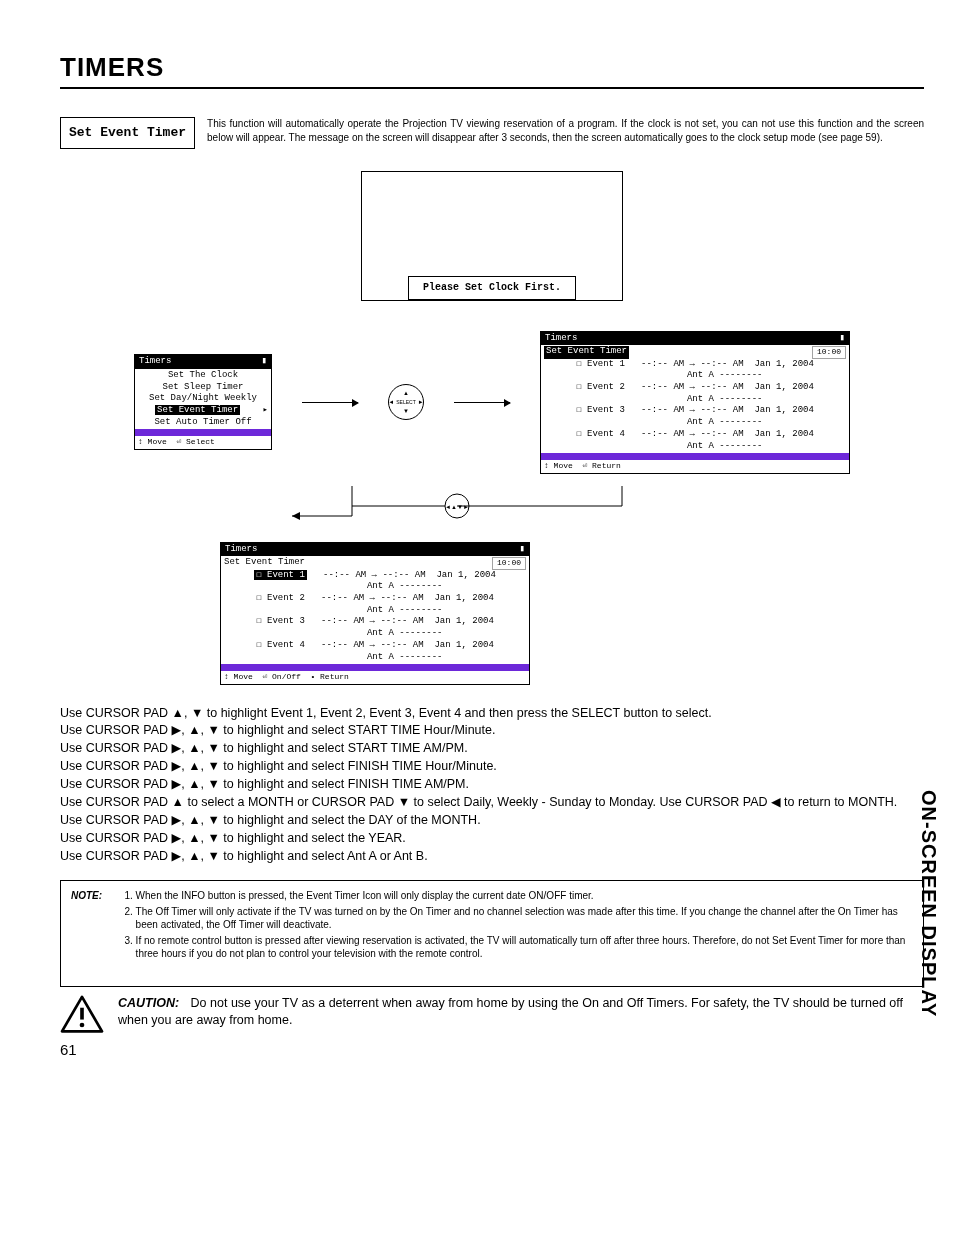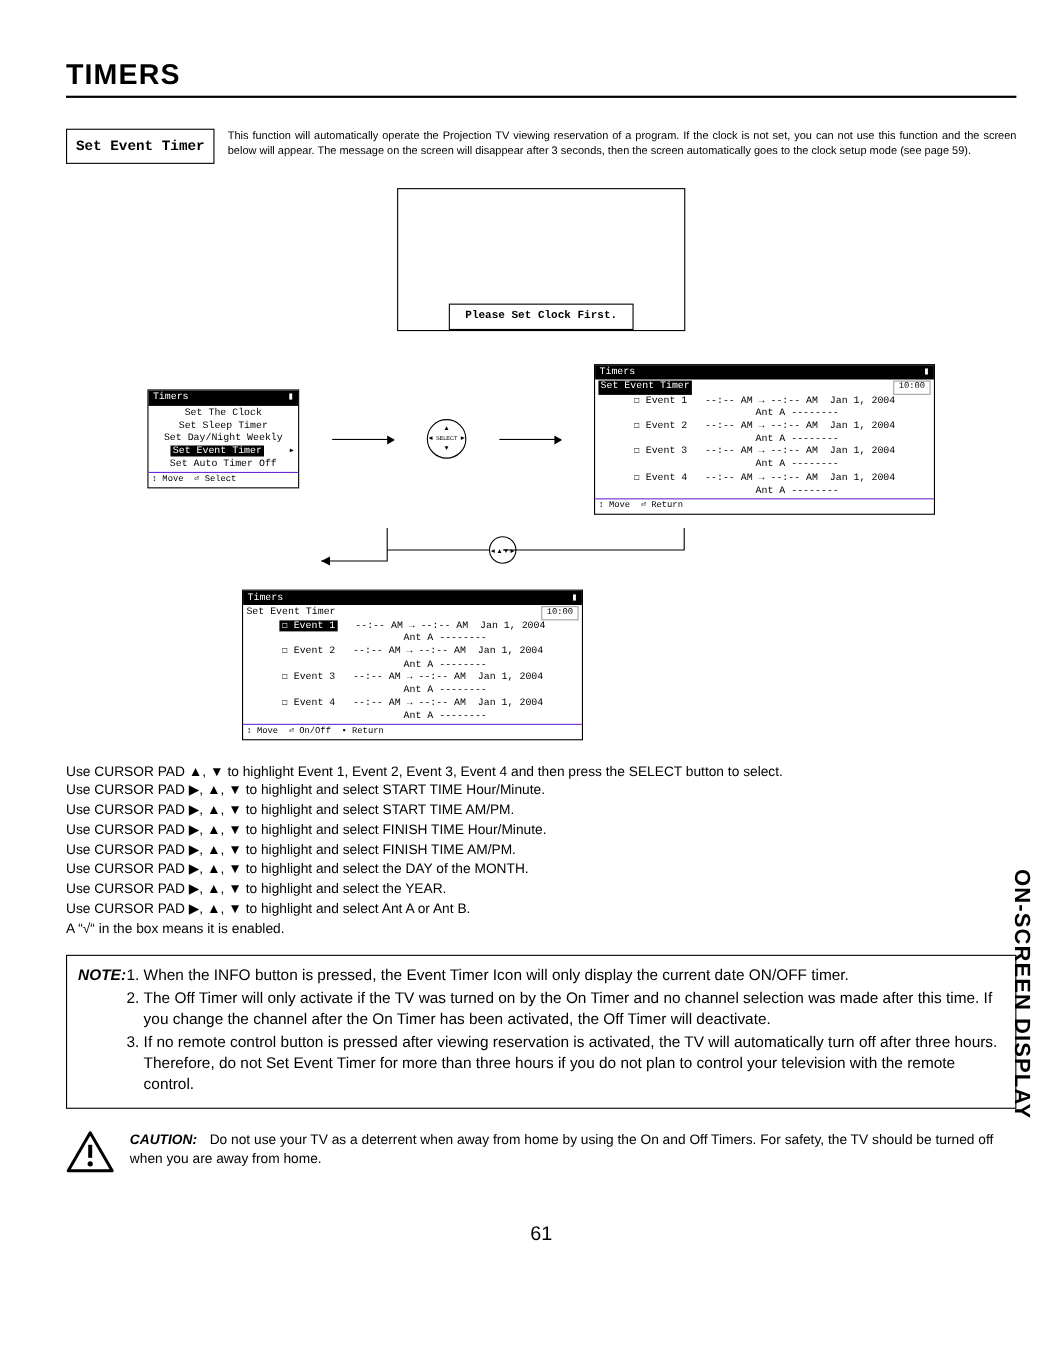--- a/index.html
+++ b/index.html
@@ -80,21 +80,21 @@
     background:#000;
     color:#fff;
     padding:1px 4px;
     display:flex;
     justify-content:space-between;
   }
   .osd-body{ padding:1px 3px; }
   .osd-line{ white-space:pre;text-align:center; }
   .hl { background:#000; color:#fff; padding:0 2px; }
   .osd-footer{
-    border-top:1px solid #6d28d9;
+    border-top:7px solid #6d28d9;
     padding:1px 3px;
     font-size:8px;
     white-space:pre;
   }
   .select-btn{
     width:34px; height:34px;
     border:1px solid #000;
     border-radius:50%;
     font-size:6px;
     display:flex; flex-direction:column;
@@ -118,46 +118,44 @@
     display:flex; gap:30px; align-items:center; justify-content:flex-start;
     margin-left:160px;
   }
   .instructions{
     font-size:12.5px;
     margin-bottom:16px;
   }
   .instructions p{ margin:0 0 1px 0; text-indent:-16px; padding-left:16px; }
   .note-box{
     border:1px solid #000;
-    padding:8px 10px 10px 10px;
-    font-size:14px;
-    margin-bottom:20px;
+    padding:8px 10px 23px 10px;
+    font-size:10px;
+    margin-bottom:8px;
   }
   .note-box .label{ font-weight:bold; font-style:italic; }
   .note-list{ margin:0; padding-left:86px; }
   .note-list li{ margin-bottom:2px; list-style: decimal; }
   .caution-row{
     display:flex; gap:14px; align-items:flex-start;
     font-size:12.5px;
   }
   .caution-icon svg{ width:44px; height:40px; }
   .caution-label{ font-weight:bold; font-style:italic; margin-right:8px;}
   .side-label{
     position:absolute;
     right:12px;
     top:790px;
     writing-mode:vertical-rl;
     font-size:20px;
     font-weight:bold;
     letter-spacing:1px;
   }
   .pgnum{
-    text-align:center;
-    font-size:18px;
-    margin-top:36px;
+    font-size:15px;
   }
   .clk-box{
     border:1px solid #a3a3a3;
     padding:0 4px;
     font-size:8px;
     display:inline-block;
   }
 </style>
 </head>
 <body>
@@ -270,24 +268,24 @@
   </div>
 
 </div>
 
 <div class="instructions" id="instr">
     <p>Use CURSOR PAD ▲, ▼ to highlight Event 1, Event 2, Event 3, Event 4 and then press the SELECT button to select.</p>
     <p>Use CURSOR PAD ▶, ▲, ▼ to highlight and select START TIME Hour/Minute.</p>
     <p>Use CURSOR PAD ▶, ▲, ▼ to highlight and select START TIME AM/PM.</p>
     <p>Use CURSOR PAD ▶, ▲, ▼ to highlight and select FINISH TIME Hour/Minute.</p>
     <p>Use CURSOR PAD ▶, ▲, ▼ to highlight and select FINISH TIME AM/PM.</p>
+    <p>Use CURSOR PAD ▲ to select a MONTH or CURSOR PAD ▼ to select Daily, Weekly - Sunday to Monday.  Use CURSOR PAD ◀ to return to MONTH.</p>
     <p>Use CURSOR PAD ▶, ▲, ▼ to highlight and select the DAY of the MONTH.</p>
     <p>Use CURSOR PAD ▶, ▲, ▼ to highlight and select the YEAR.</p>
     <p>Use CURSOR PAD ▶, ▲, ▼ to highlight and select Ant A or Ant B.</p>
-    <p>A “√“ in the box means it is enabled.</p>
   </div>
 
 <div class="note-box">
   <div style="display:flex;">
     <div class="label" style="width:70px;">NOTE:</div>
     <ol class="note-list" id="notes" style="padding-left:16px;">
         <li>When the INFO button is pressed, the Event Timer Icon will only display the current date ON/OFF timer.</li>
         <li>The Off Timer will only activate if the TV was turned on by the On Timer and no channel selection was made after this time.  If you change the channel after the On Timer has been activated, the Off Timer will deactivate.</li>
         <li>If no remote control button is pressed after viewing reservation is activated, the TV will automatically turn off after three hours.  Therefore, do not Set Event Timer for more than three hours if you do not plan to control your television with the remote control.</li>
       </ol>

